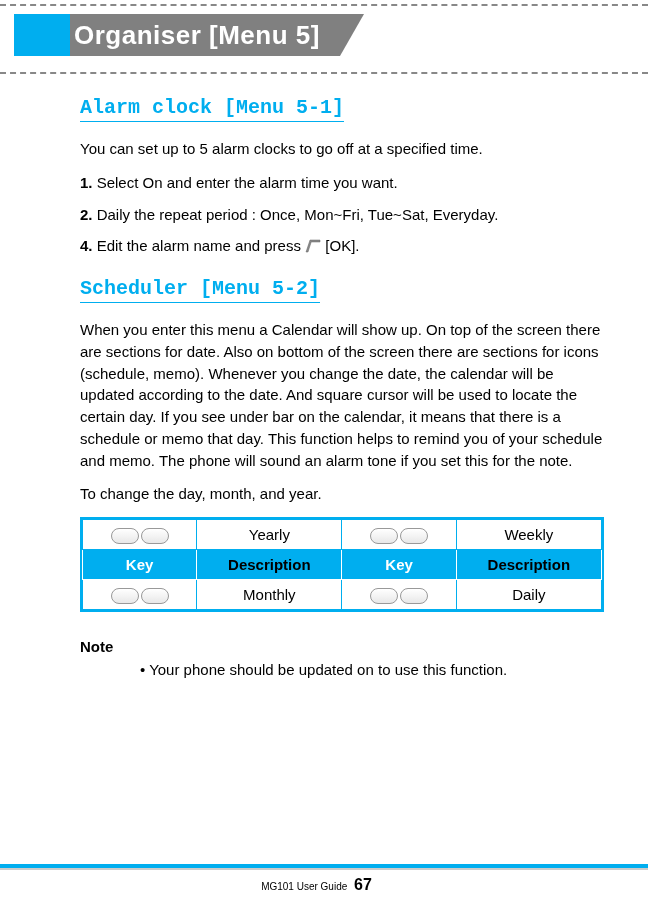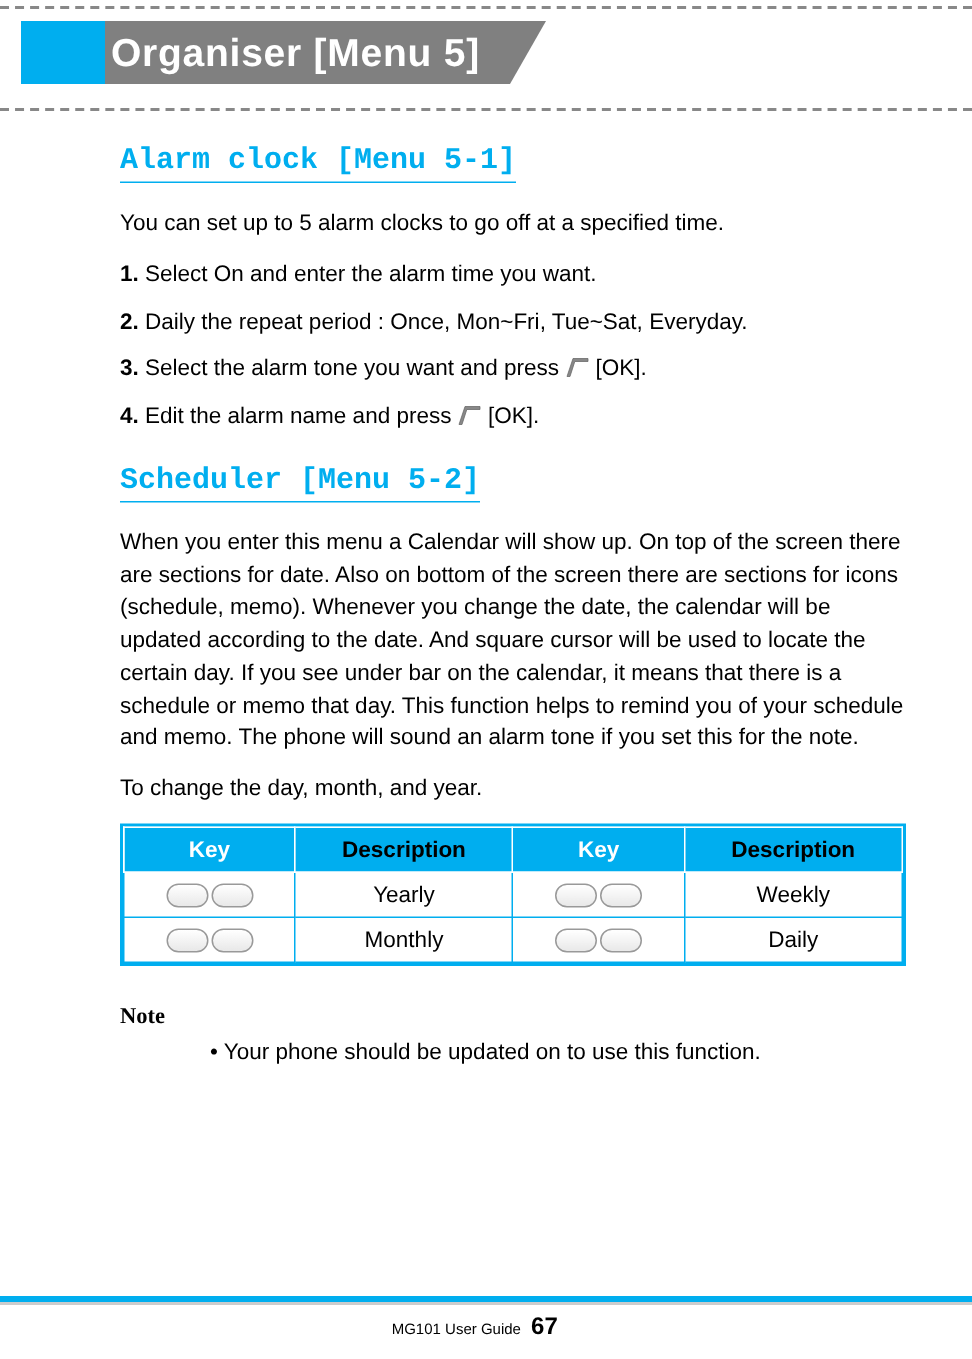--- a/index.html
+++ b/index.html
@@ -119,21 +119,20 @@
     margin: 0 1px;
     font-size: 8px;
     line-height: 16px;
     color: #888;
   }
   .note-label {
     font-weight: bold;
     font-size: 15px;
     margin-top: 26px;
     margin-bottom: 6px;
-    font-family: Liberation Serif, serif;
   }
   .note-body {
     font-size: 15px;
     padding-left: 60px;
   }
   .footer-bar {
     position: absolute;
     bottom: 36px;
     left: 0; right: 0;
     height: 6px;
@@ -172,59 +171,52 @@
   <div class="para">You can set up to 5 alarm clocks to go off at a specified time.</div>
 
   <div class="step">
     <span class="num">1.</span><span> Select </span><span class="b">On</span><span> and enter the alarm time you want.</span>
   </div>
 
   <div class="step">
     <span class="num">2.</span><span> Daily the repeat period : </span><span class="b">Once</span><span>, </span><span class="b">Mon~Fri</span><span>, </span><span class="b">Tue~Sat</span><span>, </span><span class="b">Everyday</span><span>.</span>
   </div>
 
-  <div class="step">
-    <span class="num">3.</span><span> Select the alarm tone you want and press </span>
-    <svg class="softkey-icon" width="16" height="14" viewBox="0 0 16 14">
-        <path d="M1 13 L5 1 L15 1 L15 3 L6.2 3 L3 13 Z" fill="#888" stroke="#666" stroke-width="0.5"></path>
-      </svg>
-    <span> [OK].</span>
-  </div>
 
   <div class="step">
     <span class="num">4.</span><span> Edit the alarm name and press </span>
     <svg class="softkey-icon" width="16" height="14" viewBox="0 0 16 14">
         <path d="M1 13 L5 1 L15 1 L15 3 L6.2 3 L3 13 Z" fill="#888" stroke="#666" stroke-width="0.5"></path>
       </svg>
     <span> [OK].</span>
   </div>
 
   <div style="height:10px"></div>
   <div class="section-head">Scheduler [Menu 5-2]</div>
 
   <div class="para">When you enter this menu a Calendar will show up. On top of the screen there are sections for date. Also on bottom of the screen there are sections for icons (schedule, memo). Whenever you change the date, the calendar will be updated according to the date. And square cursor will be used to locate the certain day. If you see under bar on the calendar, it means that there is a schedule or memo that day. This function helps to remind you of your schedule and memo. The phone will sound an alarm tone if you set this for the note.</div>
   <div class="para">To change the day, month, and year.</div>
 
   <div class="table-wrap">
     <table>
       <tbody>
           <tr>
+        <td><span class="keycap"></span><span class="keycap"></span></td>
+        <td>Yearly</td>
+        <td><span class="keycap"></span><span class="keycap"></span></td>
+        <td>Weekly</td>
+      </tr>
+      <tr>
         <th style="width:22%">Key</th>
         <th style="width:28%;color:#000">Description</th>
         <th style="width:22%">Key</th>
         <th style="width:28%;color:#000">Description</th>
       </tr>
       <tr>
         <td><span class="keycap"></span><span class="keycap"></span></td>
-        <td>Yearly</td>
-        <td><span class="keycap"></span><span class="keycap"></span></td>
-        <td>Weekly</td>
-      </tr>
-      <tr>
-        <td><span class="keycap"></span><span class="keycap"></span></td>
         <td>Monthly</td>
         <td><span class="keycap"></span><span class="keycap"></span></td>
         <td>Daily</td>
       </tr>
     </tbody>
       </table>
   </div>
 
   <div class="note-label">Note</div>
   <div class="note-body">• Your phone should be updated on to use this function.</div>

